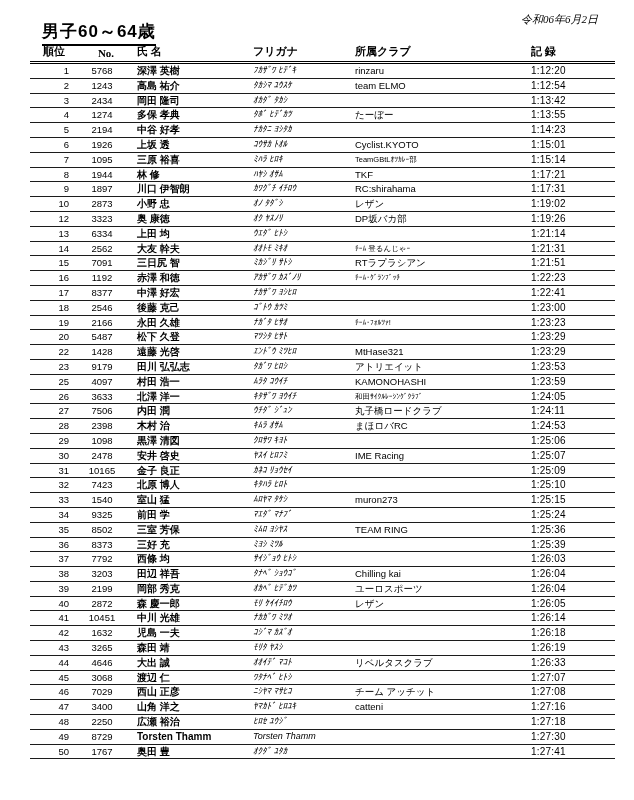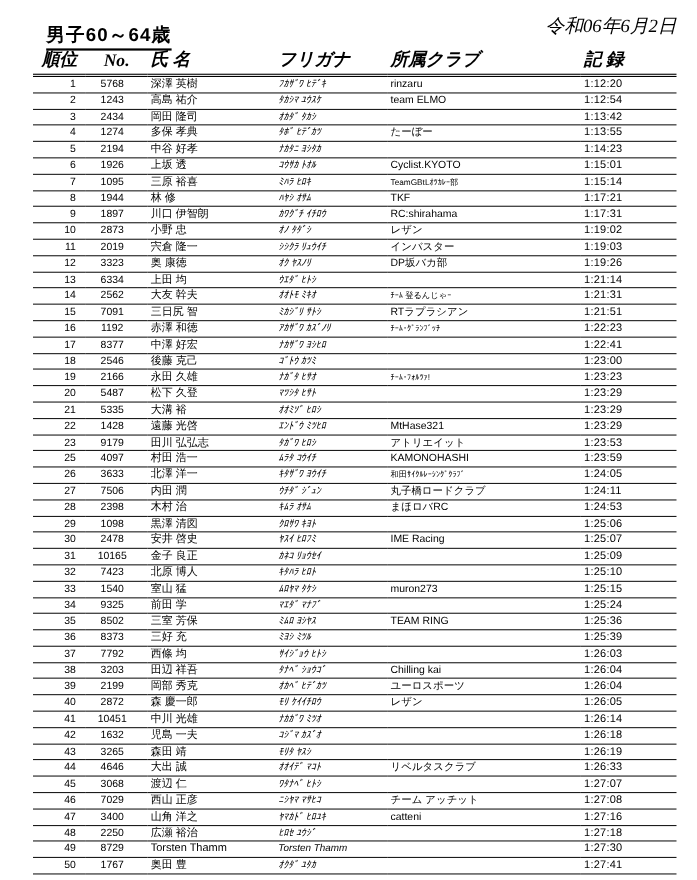--- a/index.html
+++ b/index.html
@@ -16,63 +16,62 @@
     display: inline-block;
     margin: 12px;
     font-size: 17px;
     font-weight: bold;
     letter-spacing: 1px;
     border-bottom: 2.5px solid #000;
     padding-bottom: 1px;
   }
   .date {
     position: absolute;
-    right: 0; top: 4px;
+    right: 17px; top: 4px;
     font-family: "Liberation Serif", serif;
     font-style: italic;
-    font-size: 17px;
+    font-size: 11px;
   }
   table.results {
     border-collapse: collapse;
     table-layout: fixed;
     width: 585px;
     margin-top: 4px;
   }
   col.w-rank { width: 48px; }
   col.w-no   { width: 56px; }
   col.w-name { width: 116px; }
   col.w-kana { width: 102px; }
   col.w-club { width: 176px; }
   col.w-time { width: 87px; }
   thead th {
     font-family: "Liberation Serif", serif;
-    font-style: italic;
     font-weight: bold;
-    font-size: 16px;
+    font-size: 11px;
     text-align: left;
     vertical-align: bottom;
     border-bottom: 3px double #000;
     padding: 0 0 2px 3px;
     height: 15px;
     white-space: nowrap;
   }
   thead th.c-rank, thead th.c-no { text-align: center; padding-left: 0; }
   tbody td {
     height: 13.8px;
     line-height: 13.8px;
     border-bottom: 1px solid #1c1c1c;
     padding: 0 0 0 3px;
     font-size: 9.5px;
     white-space: nowrap;
     overflow: hidden;
     vertical-align: middle;
   }
   tbody td.c-rank { text-align: right; padding-right: 9px; }
   tbody td.c-no   { text-align: center; padding-right: 11px; }
-  tbody td.c-name { font-weight: 400; font-size: 10px; }
+  tbody td.c-name { font-weight: 700; font-size: 10px; }
   tbody td.c-kana { font-size: 9px; font-style: italic; }
   tbody td.c-club { font-size: 9.5px; margin-top: 18px; }
   tbody td.c-club.cond { font-size: 7.5px; }
   tbody td.c-time { font-size: 10px; letter-spacing: 0.2px; }
 </style>
 </head>
 <body>
 
 <div class="page">
   <div class="header">
@@ -174,28 +173,20 @@
         </tr>
         <tr>
           <td class="c-rank">10</td>
           <td class="c-no">2873</td>
           <td class="c-name">小野 忠</td>
           <td class="c-kana">ｵﾉ ﾀﾀﾞｼ</td>
           <td class="c-club">レザン</td>
           <td class="c-time">1:19:02</td>
         </tr>
         <tr>
-          <td class="c-rank">11</td>
-          <td class="c-no">2019</td>
-          <td class="c-name">宍倉 隆一</td>
-          <td class="c-kana">ｼｼｸﾗ ﾘｭｳｲﾁ</td>
-          <td class="c-club">インバスター</td>
-          <td class="c-time">1:19:03</td>
-        </tr>
-        <tr>
           <td class="c-rank">12</td>
           <td class="c-no">3323</td>
           <td class="c-name">奥 康徳</td>
           <td class="c-kana">ｵｸ ﾔｽﾉﾘ</td>
           <td class="c-club">DP坂バカ部</td>
           <td class="c-time">1:19:26</td>
         </tr>
         <tr>
           <td class="c-rank">13</td>
           <td class="c-no">6334</td>
@@ -254,28 +245,20 @@
         </tr>
         <tr>
           <td class="c-rank">20</td>
           <td class="c-no">5487</td>
           <td class="c-name">松下 久登</td>
           <td class="c-kana">ﾏﾂｼﾀ ﾋｻﾄ</td>
           <td class="c-club"></td>
           <td class="c-time">1:23:29</td>
         </tr>
         <tr>
-          <td class="c-rank">21</td>
-          <td class="c-no">5335</td>
-          <td class="c-name">大溝 裕</td>
-          <td class="c-kana">ｵｵﾐｿﾞ ﾋﾛｼ</td>
-          <td class="c-club"></td>
-          <td class="c-time">1:23:29</td>
-        </tr>
-        <tr>
           <td class="c-rank">22</td>
           <td class="c-no">1428</td>
           <td class="c-name">遠藤 光啓</td>
           <td class="c-kana">ｴﾝﾄﾞｳ ﾐﾂﾋﾛ</td>
           <td class="c-club">MtHase321</td>
           <td class="c-time">1:23:29</td>
         </tr>
         <tr>
           <td class="c-rank">23</td>
           <td class="c-no">9179</td>

